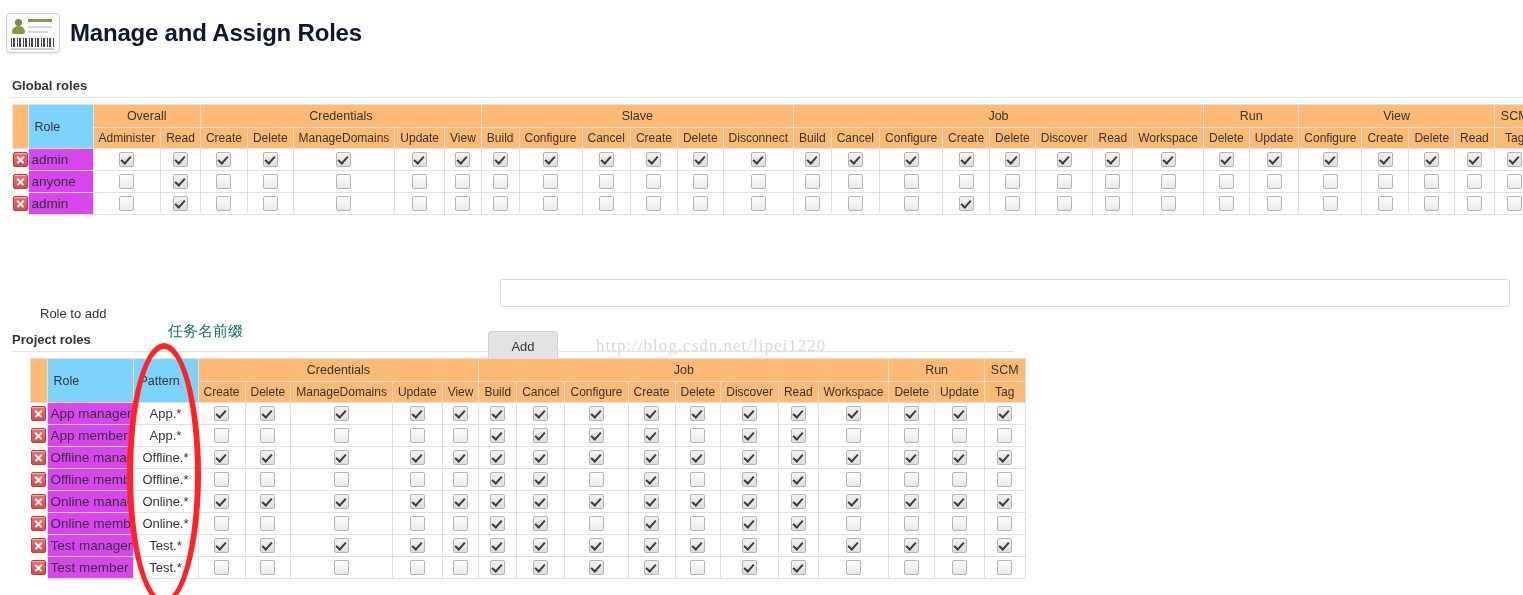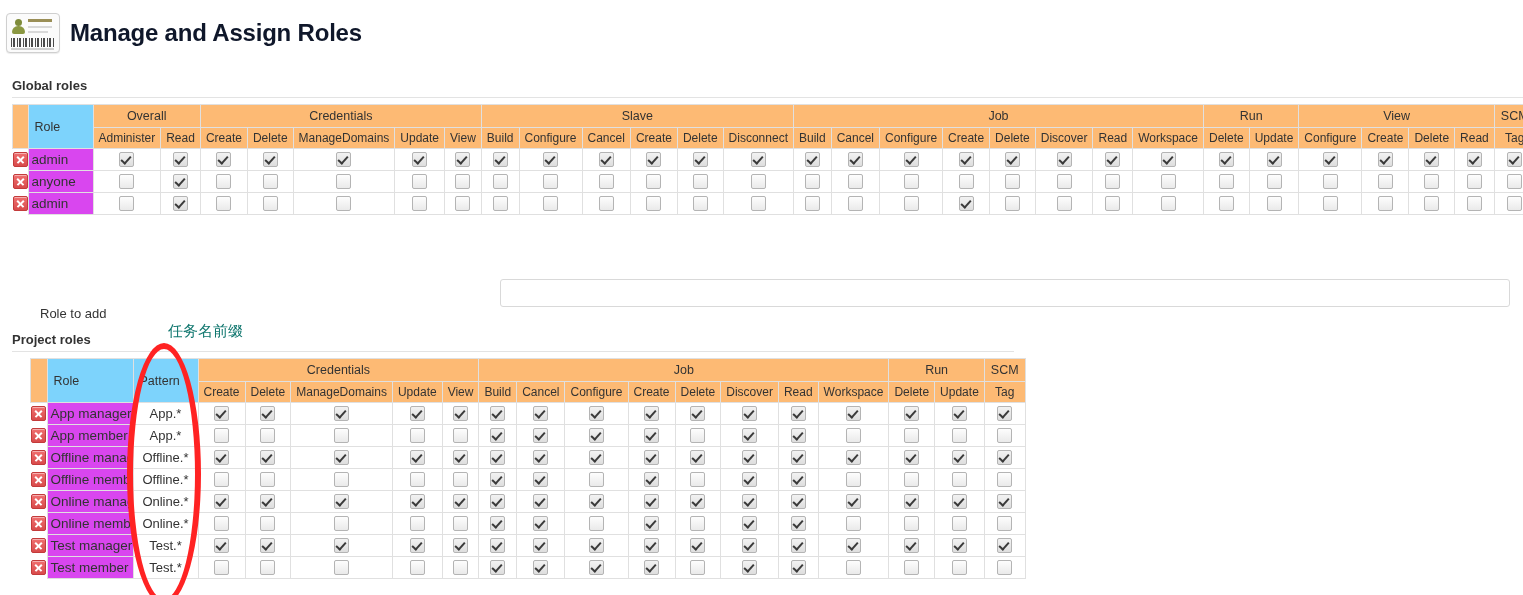--- a/index.html
+++ b/index.html
@@ -282,20 +282,24 @@
         </tbody>
     </table>
   </div>
 </div>
 
 <div style="position:absolute;left:0;top:238px;width:100%;">
   <div class="add-row">
     <div class="add-label">Role to add</div>
     <input class="role-input" type="text" placeholder="" style="">
   </div>
+  <div class="add-btn-row">
+    <button class="add-btn">Add</button>
+    <div class="watermark">http://blog.csdn.net/lipei1220</div>
+  </div>
 </div>
 
 <div class="project-block">
   <div class="section-title">Project roles</div>
   <div class="section-rule"></div>
   <div class="roles-wrap" style="padding-left:30px;">
     <table class="roles">
       <thead>
         <tr class="grp">
             <th class="delcell" rowspan="2"></th>

